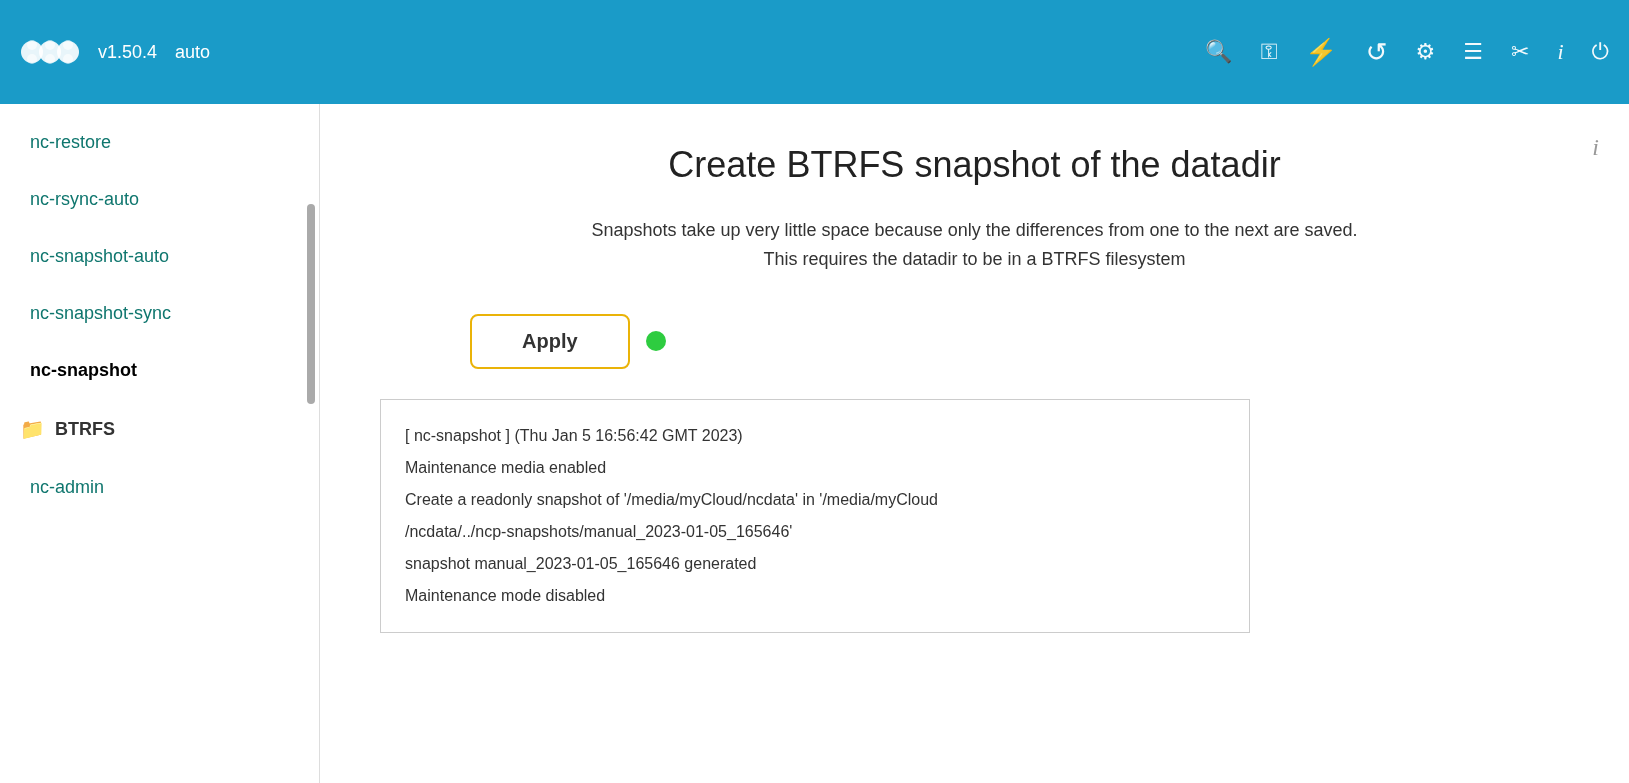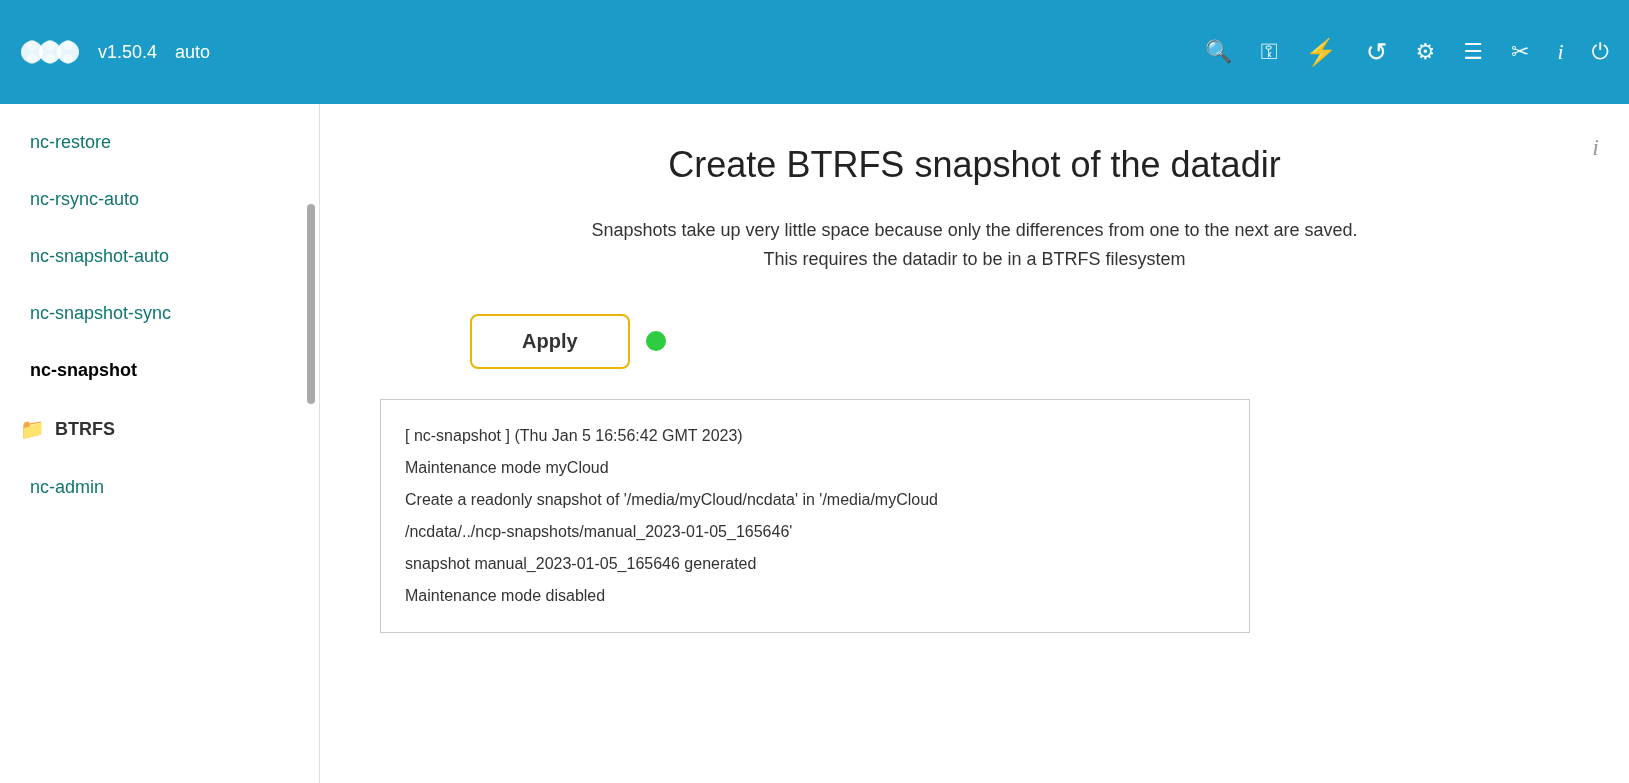--- a/index.html
+++ b/index.html
@@ -261,21 +261,21 @@
     <p class="page-description">Snapshots take up very little space because only the differences from one to the next are saved. This requires the datadir to be in a BTRFS filesystem</p>
 
 
     <div class="apply-row">
       <button class="apply-btn">Apply</button>
       <span class="status-dot"></span>
     </div>
 
     <div class="output-box">
       <span class="output-line">[ nc-snapshot ] (Thu Jan 5 16:56:42 GMT 2023)</span>
-      <span class="output-line">Maintenance mode myCloud</span>
+      <span class="output-line">Maintenance media enabled</span>
       <span class="output-line">Create a readonly snapshot of '/media/myCloud/ncdata' in '/media/myCloud</span>
       <span class="output-line">/ncdata/../ncp-snapshots/manual_2023-01-05_165646'</span>
       <span class="output-line">snapshot manual_2023-01-05_165646 generated</span>
       <span class="output-line">Maintenance mode disabled</span>
     </div>
   </div>
 
 </div>
 
 </body></html>

